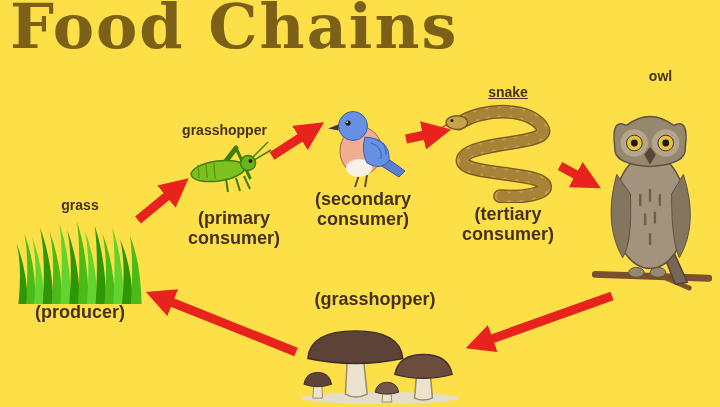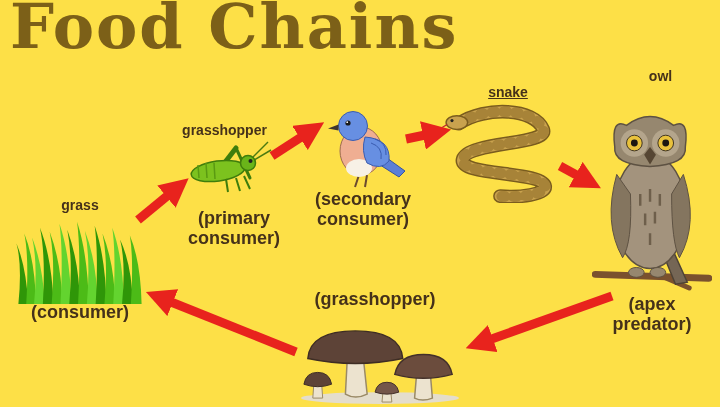--- a/index.html
+++ b/index.html
@@ -40,21 +40,21 @@
     <path d="M45 90 Q48 38 44 8 Q55 40 56 90 Z" fill="#63d42f"></path>
     <path d="M54 90 Q58 44 52 14 Q64 46 65 90 Z" fill="#2f9608"></path>
     <path d="M63 90 Q66 38 62 6 Q73 40 74 90 Z" fill="#4cbb17"></path>
     <path d="M72 90 Q76 44 70 15 Q82 46 83 90 Z" fill="#63d42f"></path>
     <path d="M81 90 Q84 40 80 10 Q91 42 92 90 Z" fill="#2f9608"></path>
     <path d="M90 90 Q94 46 88 18 Q100 48 101 90 Z" fill="#4cbb17"></path>
     <path d="M99 90 Q102 40 98 12 Q109 42 110 90 Z" fill="#63d42f"></path>
     <path d="M108 90 Q112 48 106 24 Q118 50 119 90 Z" fill="#2f9608"></path>
     <path d="M117 90 Q120 44 116 20 Q127 46 128 90 Z" fill="#4cbb17"></path>
   </svg>
-  <div class="role-label" style="left:10px; top:302px; width:140px;">(consumer)</div>
+  <div class="role-label" style="left:10px; top:302px; width:140px;">(producer)</div>
 
   <div class="name-label" style="left:172px; top:122px; width:105px;text-align:center;">grasshopper</div>
   <svg class="illus" style="left:178px; top:134px;" width="95" height="60" viewBox="0 0 95 60">
     <path d="M74 24 L90 8" stroke="#4c7a10" stroke-width="1.5" fill="none"></path>
     <path d="M76 26 L93 16" stroke="#4c7a10" stroke-width="1.5" fill="none"></path>
     <path d="M38 40 L58 14" stroke="#3f7d0c" stroke-width="5" fill="none" stroke-linecap="round"></path>
     <path d="M58 14 L72 44" stroke="#3f7d0c" stroke-width="3" fill="none" stroke-linecap="round"></path>
     <ellipse cx="40" cy="37" rx="27" ry="10" fill="#7cc21e" stroke="#3f7d0c" stroke-width="1.5" transform="rotate(-8 40 37)"></ellipse>
     <path d="M20 31 L21 44 M28 29 L29 44 M36 29 L37 45" stroke="#5a9a12" stroke-width="1.5"></path>
     <circle cx="70" cy="29" r="7.5" fill="#6ab519" stroke="#3f7d0c" stroke-width="1.5"></circle>
@@ -79,20 +79,21 @@
 
   <div class="name-label" style="left:478px; top:84px; width:60px;text-decoration:underline;">snake</div>
   <svg class="illus" style="left:440px; top:100px;" width="125" height="103" viewBox="0 0 125 105">
     <path d="M18 24 C 45 6, 95 8, 104 30 C 110 46, 28 42, 22 60 C 16 78, 104 72, 106 88 C 107 96, 80 100, 60 98" fill="none" stroke="#7a5c1e" stroke-width="14" stroke-linecap="round"></path>
     <path d="M18 24 C 45 6, 95 8, 104 30 C 110 46, 28 42, 22 60 C 16 78, 104 72, 106 88 C 107 96, 80 100, 60 98" fill="none" stroke="#c9a24e" stroke-width="11" stroke-linecap="round"></path>
     <path d="M18 24 C 45 6, 95 8, 104 30 C 110 46, 28 42, 22 60 C 16 78, 104 72, 106 88 C 107 96, 80 100, 60 98" fill="none" stroke="#8a6a26" stroke-width="11" stroke-dasharray="3 9" opacity="0.55" stroke-linecap="round"></path>
     <ellipse cx="16" cy="23" rx="11" ry="7" fill="#c9a24e" stroke="#7a5c1e" stroke-width="1.5"></ellipse>
     <circle cx="11" cy="21" r="1.6" fill="#222"></circle>
     <path d="M6 25 L1 28" stroke="#c0272d" stroke-width="1.4" fill="none"></path>
   </svg>
+  <div class="role-label" style="left:443px; top:204px; width:130px;">(tertiary consumer)</div>
 
   <div class="name-label" style="left:638px; top:68px; width:45px;">owl</div>
   <svg class="illus" style="left:592px; top:96px;" width="120" height="196" viewBox="0 0 120 200">
     <path d="M2 182 L118 186" stroke="#7a512e" stroke-width="7" stroke-linecap="round"></path>
     <path d="M70 184 L98 196" stroke="#7a512e" stroke-width="5" stroke-linecap="round"></path>
     <path d="M78 150 L96 190 L84 192 L70 158 Z" fill="#756655" stroke="#4e4336" stroke-width="1.5"></path>
     <ellipse cx="58" cy="118" rx="37" ry="58" fill="#a3937d" stroke="#5d5142" stroke-width="1.5"></ellipse>
     <path d="M24 80 Q10 130 30 165 Q40 150 38 100 Z" fill="#84755f" stroke="#5d5142" stroke-width="1"></path>
     <path d="M92 80 Q108 130 88 165 Q80 150 80 100 Z" fill="#84755f" stroke="#5d5142" stroke-width="1"></path>
     <path d="M48 100 L48 112 M58 95 L58 108 M68 100 L68 112 M53 120 L53 132 M63 118 L63 130 M58 140 L58 152" stroke="#6e5f4b" stroke-width="2.5"></path>
@@ -100,21 +101,20 @@
     <circle cx="42" cy="48" r="14" fill="#b4a58c"></circle>
     <circle cx="74" cy="48" r="14" fill="#b4a58c"></circle>
     <circle cx="42" cy="48" r="8" fill="#e9c23c" stroke="#3e3320" stroke-width="1"></circle>
     <circle cx="74" cy="48" r="8" fill="#e9c23c" stroke="#3e3320" stroke-width="1"></circle>
     <circle cx="42" cy="48" r="3.5" fill="#1c1711"></circle>
     <circle cx="74" cy="48" r="3.5" fill="#1c1711"></circle>
     <path d="M58 52 L52 60 L58 70 L64 60 Z" fill="#564633"></path>
     <ellipse cx="44" cy="180" rx="8" ry="5" fill="#96876f" stroke="#5d5142" stroke-width="1"></ellipse>
     <ellipse cx="66" cy="180" rx="8" ry="5" fill="#96876f" stroke="#5d5142" stroke-width="1"></ellipse>
   </svg>
-  <div class="role-label" style="left:596px; top:294px; width:112px;">(apex predator)</div>
 
   <div class="role-label" style="left:295px; top:289px; width:160px;">(grasshopper)</div>
   <svg class="illus" style="left:295px; top:321px;" width="170" height="84" viewBox="0 0 170 85">
     <ellipse cx="85" cy="78" rx="80" ry="6" fill="#e4ddcc"></ellipse>
     <path d="M52 36 L50 74 Q60 80 72 74 L68 36 Z" fill="#ece3cf" stroke="#9a8a66" stroke-width="1.5"></path>
     <path d="M12 38 Q14 10 60 10 Q106 10 108 38 Q60 48 12 38 Z" fill="#5d4337" stroke="#3e2d24" stroke-width="1.5"></path>
     <path d="M122 54 L120 78 Q128 82 138 78 L136 54 Z" fill="#ece3cf" stroke="#9a8a66" stroke-width="1.5"></path>
     <path d="M100 54 Q104 34 129 34 Q154 34 158 54 Q129 62 100 54 Z" fill="#6b4c3d" stroke="#43302a" stroke-width="1.5"></path>
     <path d="M18 64 L17 78 L27 78 L26 64 Z" fill="#ece3cf" stroke="#9a8a66" stroke-width="1"></path>
     <path d="M8 64 Q10 52 22 52 Q34 52 36 64 Q22 69 8 64 Z" fill="#5d4337" stroke="#3e2d24" stroke-width="1"></path>

